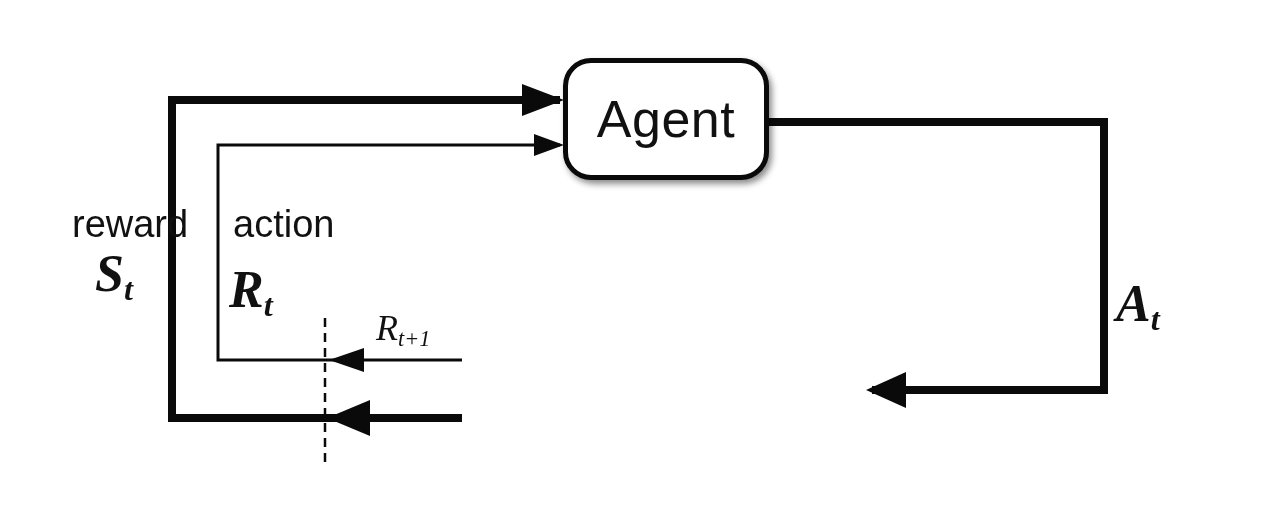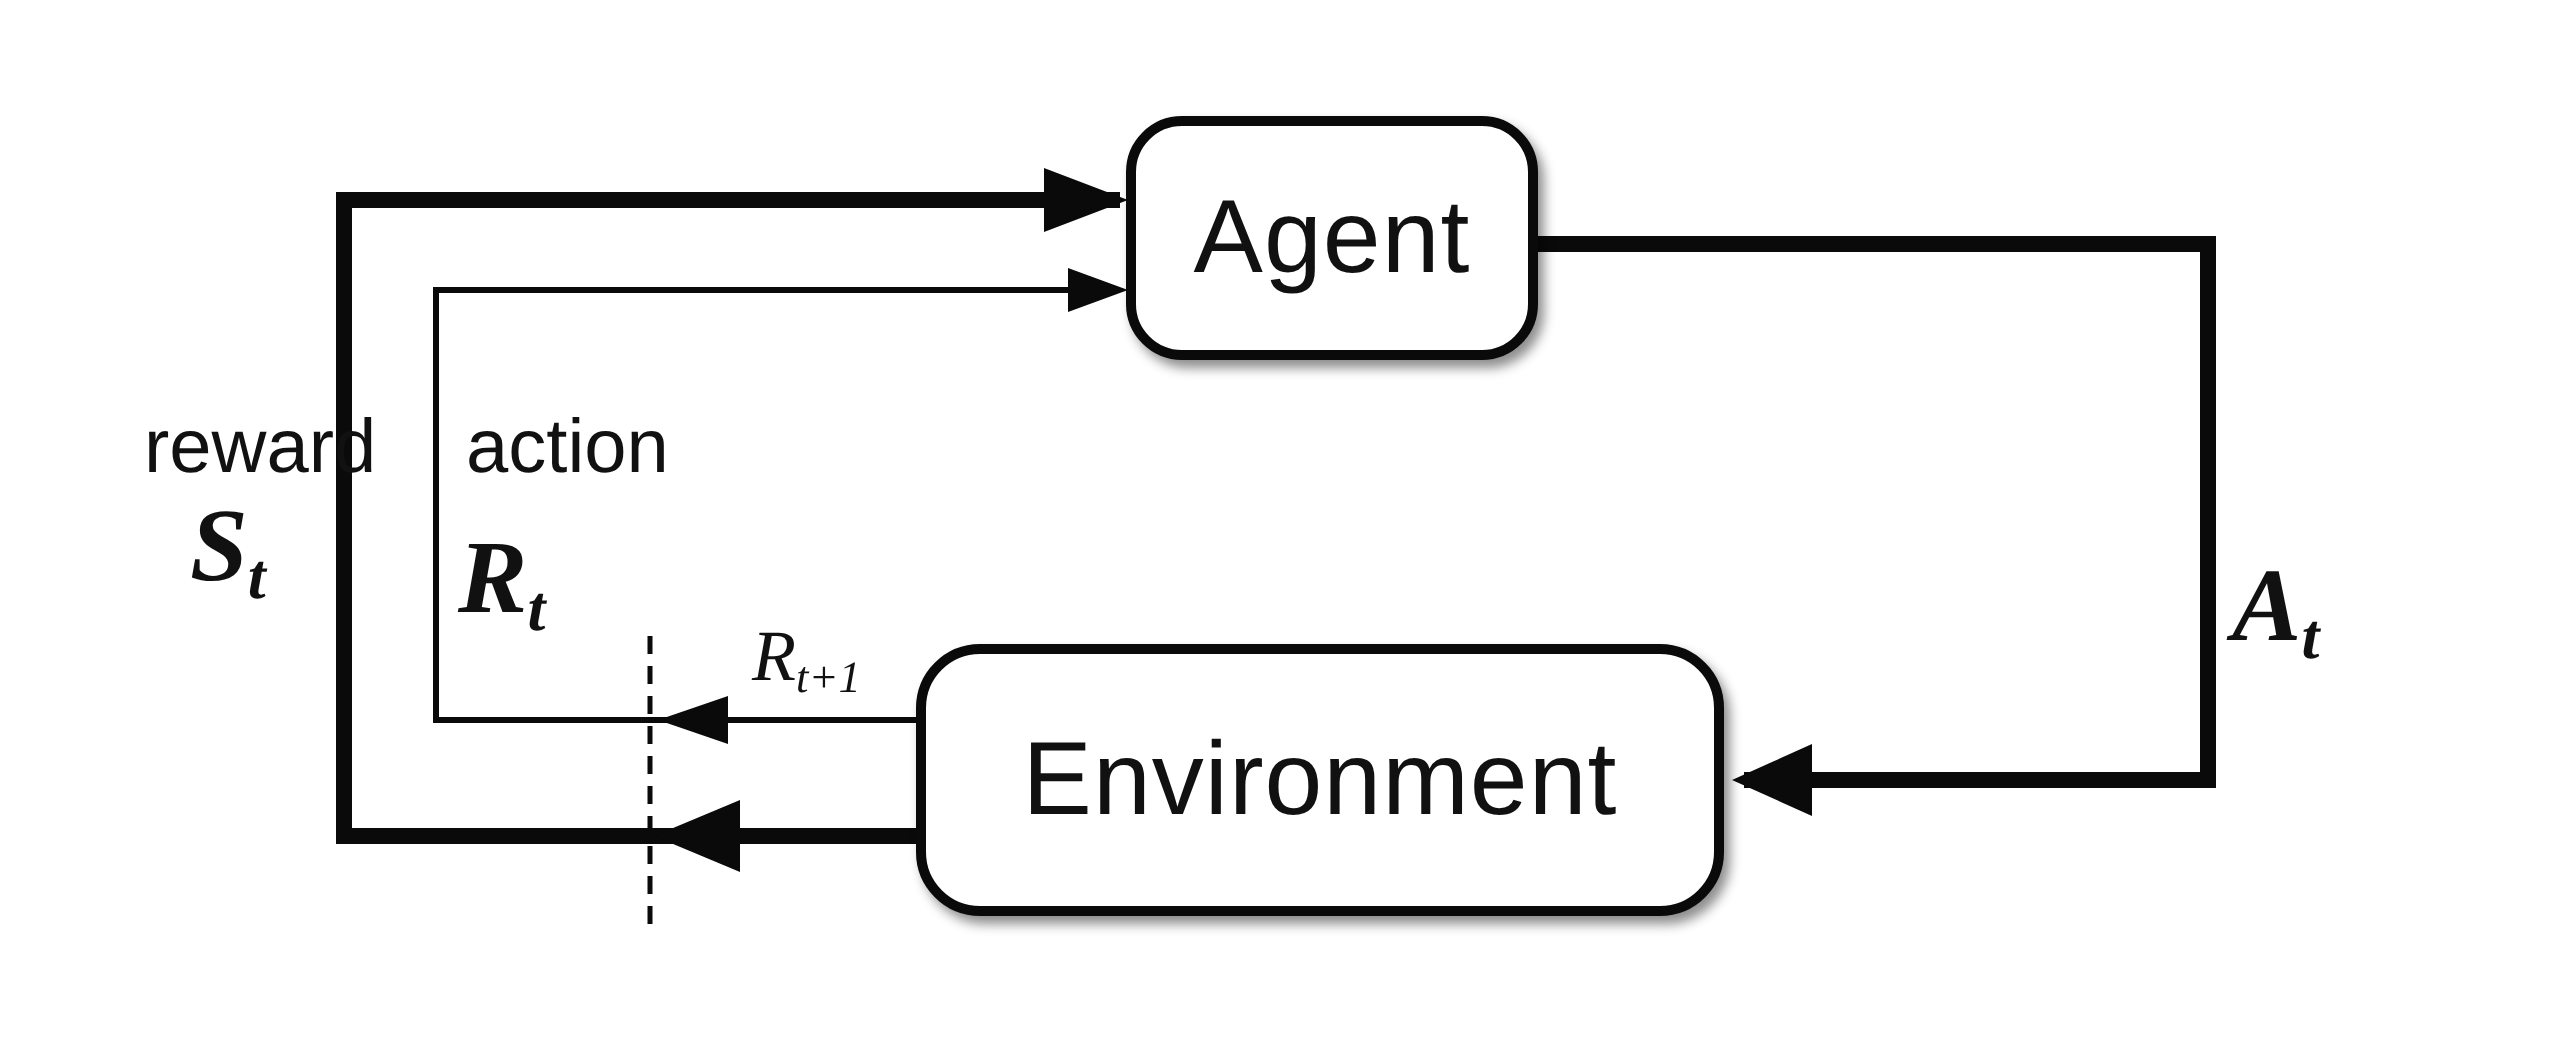--- a/index.html
+++ b/index.html
@@ -103,23 +103,20 @@
     <polygon points="564,145 534,134 534,156" fill="#0a0a0a"></polygon>
     <polygon points="866,390 906,372 906,408" fill="#0a0a0a"></polygon>
     <polygon points="329,360 364,348 364,372" fill="#0a0a0a"></polygon>
     <polygon points="327,418 370,400 370,436" fill="#0a0a0a"></polygon>
   </svg>
 
   <div class="node agent-box">
     <span class="node-label">Agent</span>
   </div>
 
-  <div class="node env-box">
-    <span class="node-label">Environment</span>
-  </div>
 
   <div id="state-word" class="word-label">reward</div>
   <div id="state-sym" class="msym sym-lg">
     <span>S</span><span class="sub">t</span>
   </div>
 
   <div id="reward-word" class="word-label">action</div>
   <div id="reward-sym" class="msym sym-lg">
     <span>R</span><span class="sub">t</span>
   </div>

